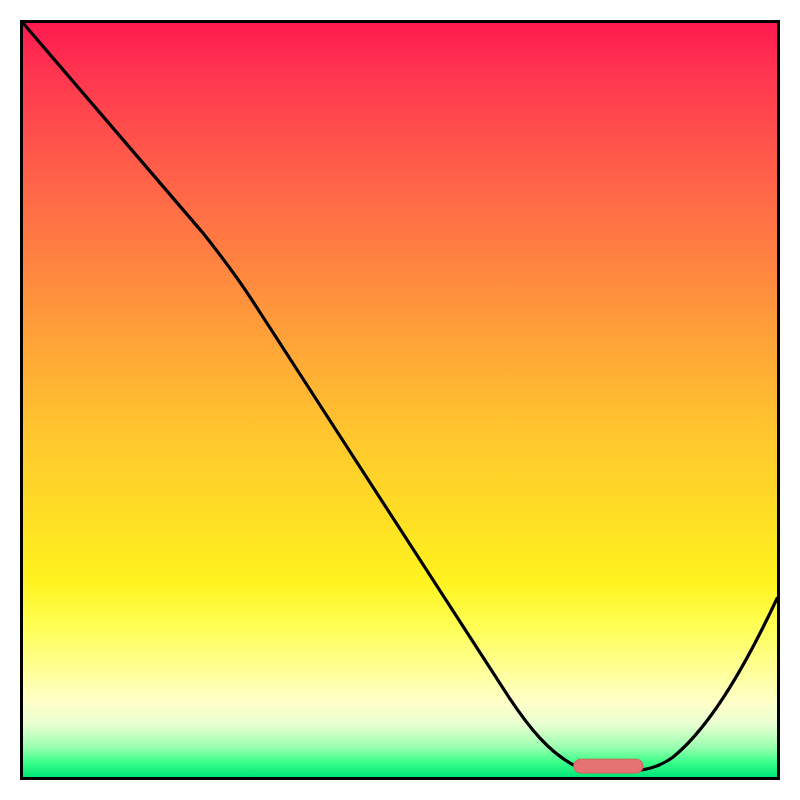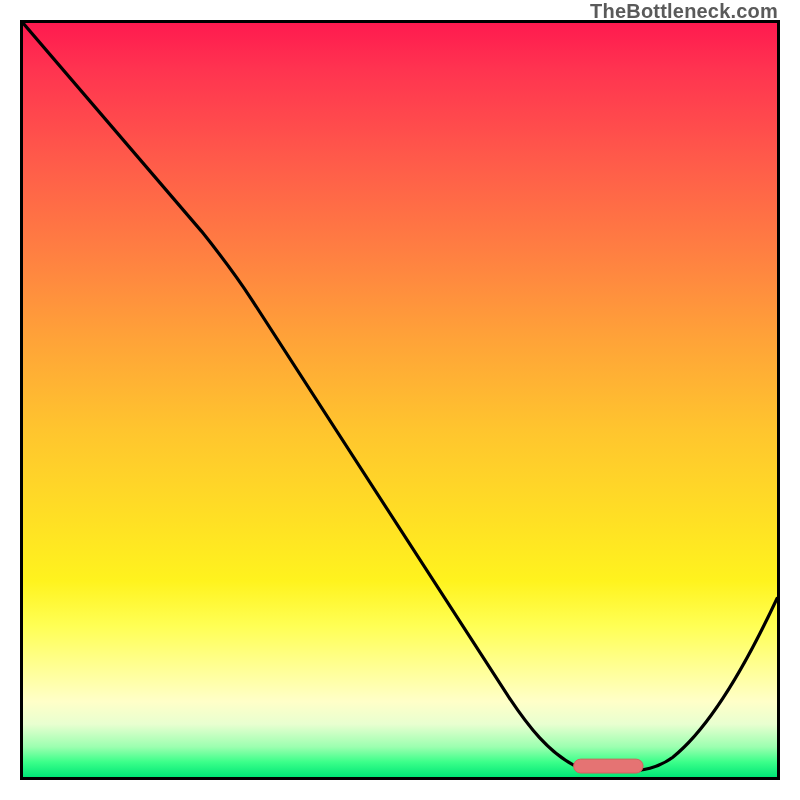--- a/index.html
+++ b/index.html
@@ -54,21 +54,20 @@
     font-weight: bold;
     color: #5a5a5a;
     letter-spacing: 0.2px;
   }
 </style>
 </head>
 <body>
 
 <div class="stage">
 
-  <div class="watermark">TheBottleneck.com</div>
 
   <div class="plot-area">
     <div class="gradient-bg"></div>
 
     <svg class="curve-svg" viewBox="0 0 760 760" preserveAspectRatio="none">
       <path d="M 0 0
                C 60 70, 120 140, 180 210
                C 200 235, 215 255, 230 278
                C 310 400, 400 540, 490 680
                C 510 710, 530 735, 555 748

